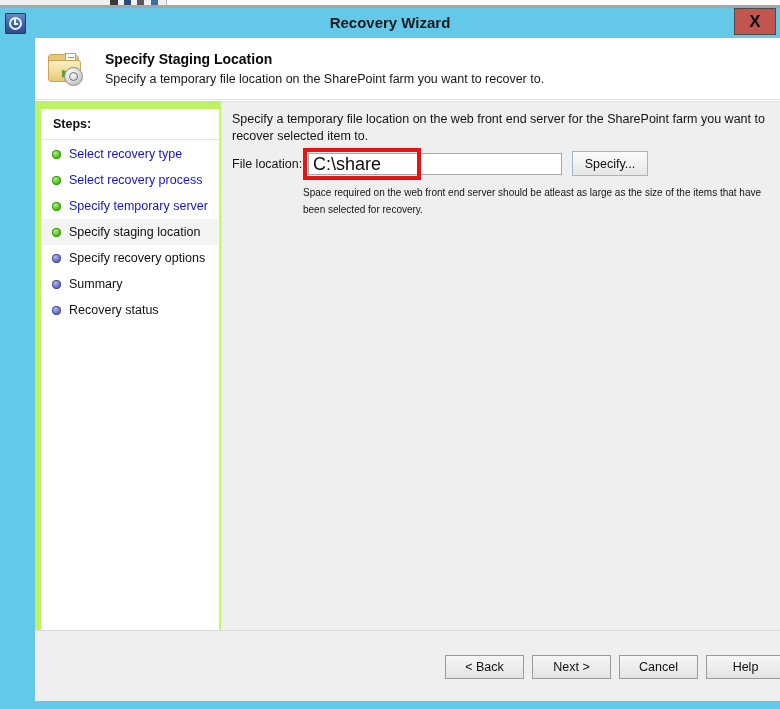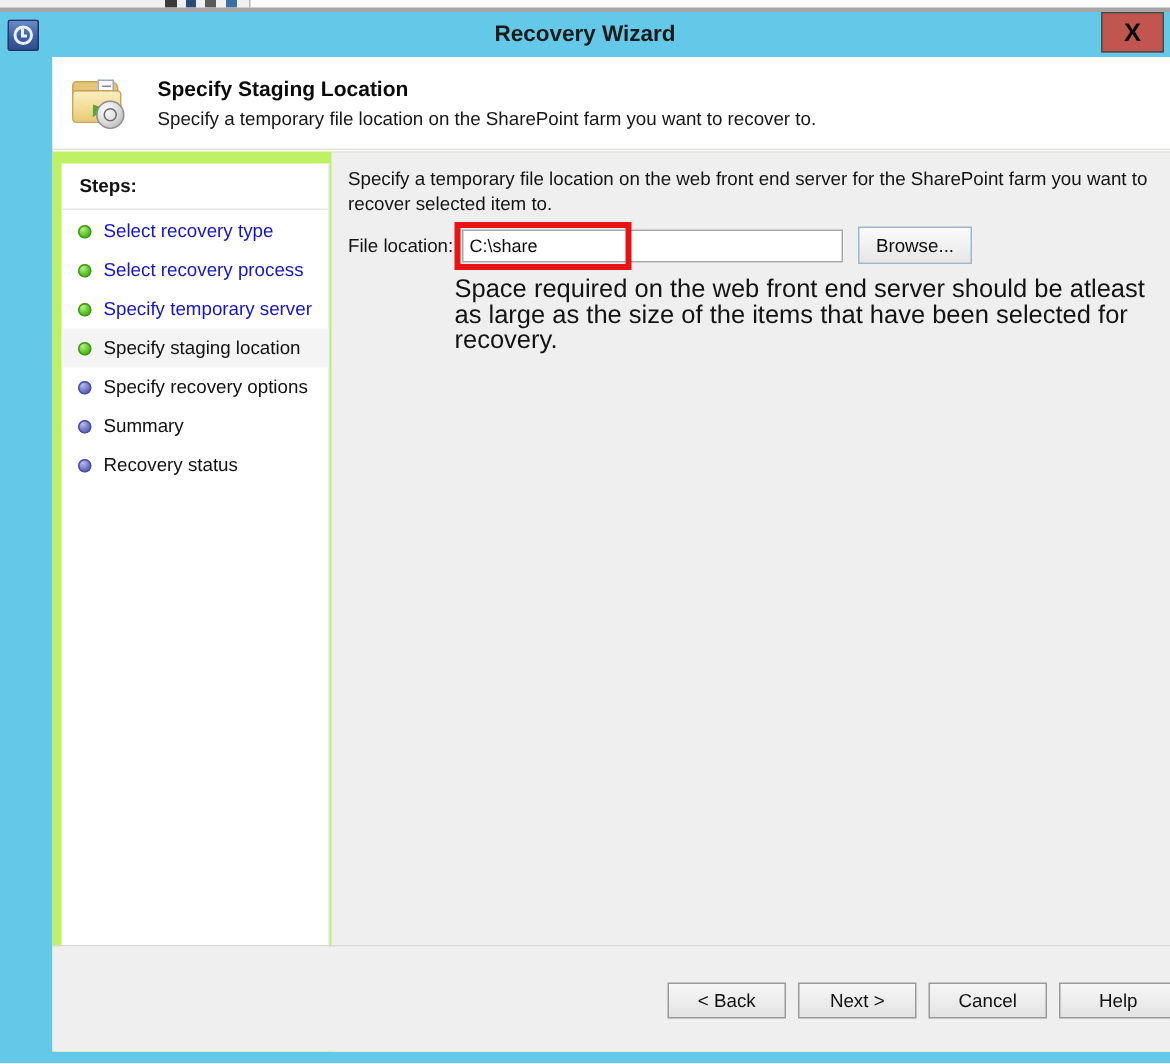--- a/index.html
+++ b/index.html
@@ -327,42 +327,42 @@
     color: #131313;
   }
   .file-input {
     position: absolute;
     left: 76px; top: 0;
     width: 254px; height: 22px;
     background: #ffffff;
     border: 1px solid #a8a8a8;
     box-sizing: border-box;
     font-family: "Liberation Sans", sans-serif;
-    font-size: 12px;
+    font-size: 18px;
     color: #0d0d0d;
     padding: 0 4px;
     outline: none;
   }
   .browse-btn {
     position: absolute;
     left: 340px; top: -2px;
     width: 76px; height: 25px;
     background: linear-gradient(180deg, #fbfbfb 0%, #f1f1f1 50%, #e6e6e6 100%);
     border: 1px solid #9fb6cd;
     box-sizing: border-box;
     font-family: "Liberation Sans", sans-serif;
     font-size: 12.5px;
     color: #0d0d0d;
     cursor: pointer;
   }
   .hint {
     position: absolute;
     left: 82px; top: 83px;
     width: 475px;
-    font-size: 17px;
+    font-size: 10px;
     line-height: 17px;
     color: #131313;
   }
 
   
   .annotation-box {
     position: absolute;
     left: 71px; top: -5px;
     width: 118px; height: 32px;
     border: 4px solid #e81414;
@@ -483,21 +483,21 @@
         </div>
 
         <div class="content">
           <div class="content-rule-top"></div>
 
           <div class="intro">Specify a temporary file location on the web front end server for the SharePoint farm you want to recover selected item to.</div>
 
           <div class="field-row">
             <div class="field-label">File location:</div>
             <input class="file-input" type="text" value="C:\share" style="">
-            <button class="browse-btn">Browse...</button>
+            <button class="browse-btn">Specify...</button>
             <div class="annotation-box"></div>
           </div>
 
           <div class="hint">Space required on the web front end server should be atleast as large as the size of the items that have been selected for recovery.</div>
         </div>
       </div>
 
       <div class="footer-rule"></div>
       <div class="footer">
         <button class="btn btn-back">&lt; Back</button>

